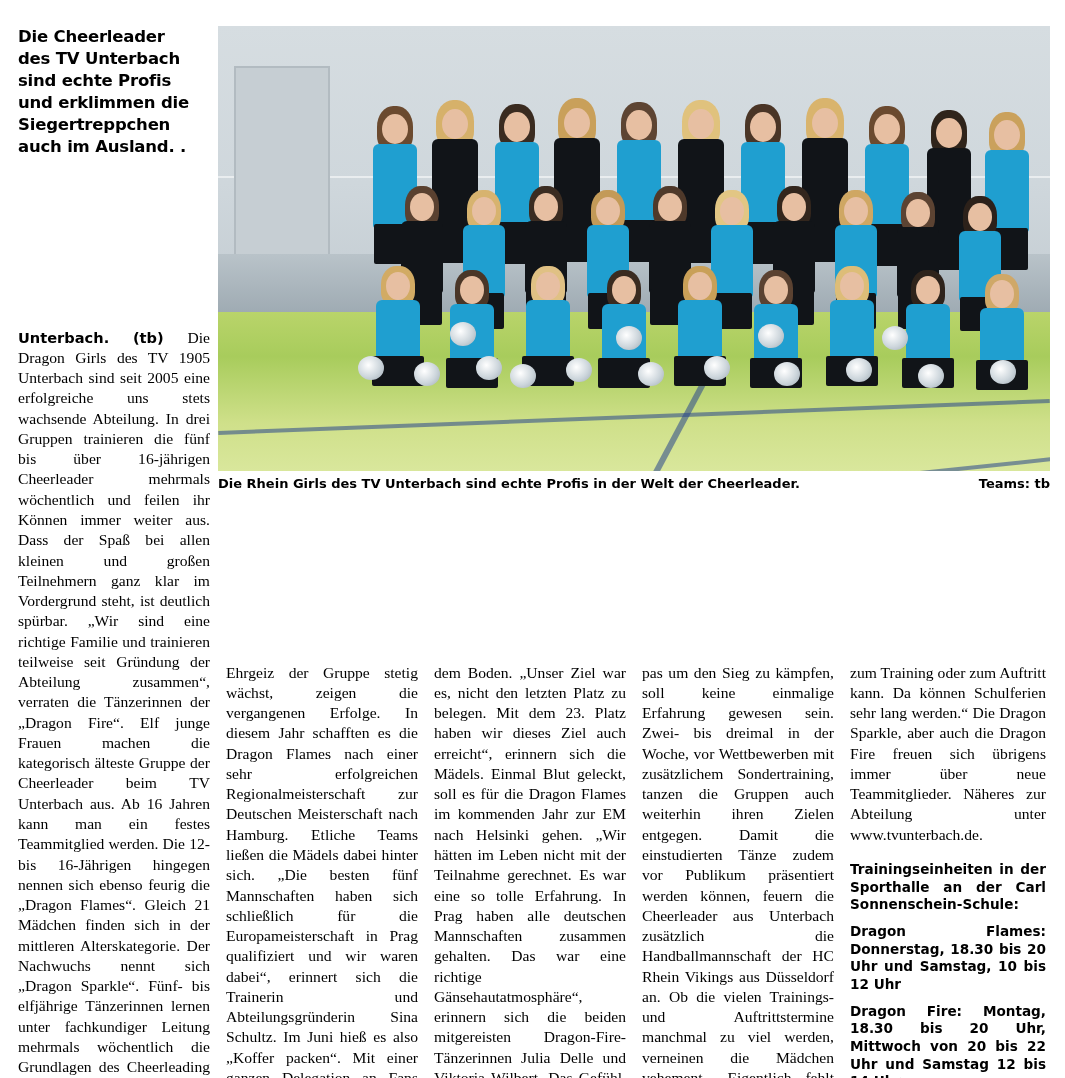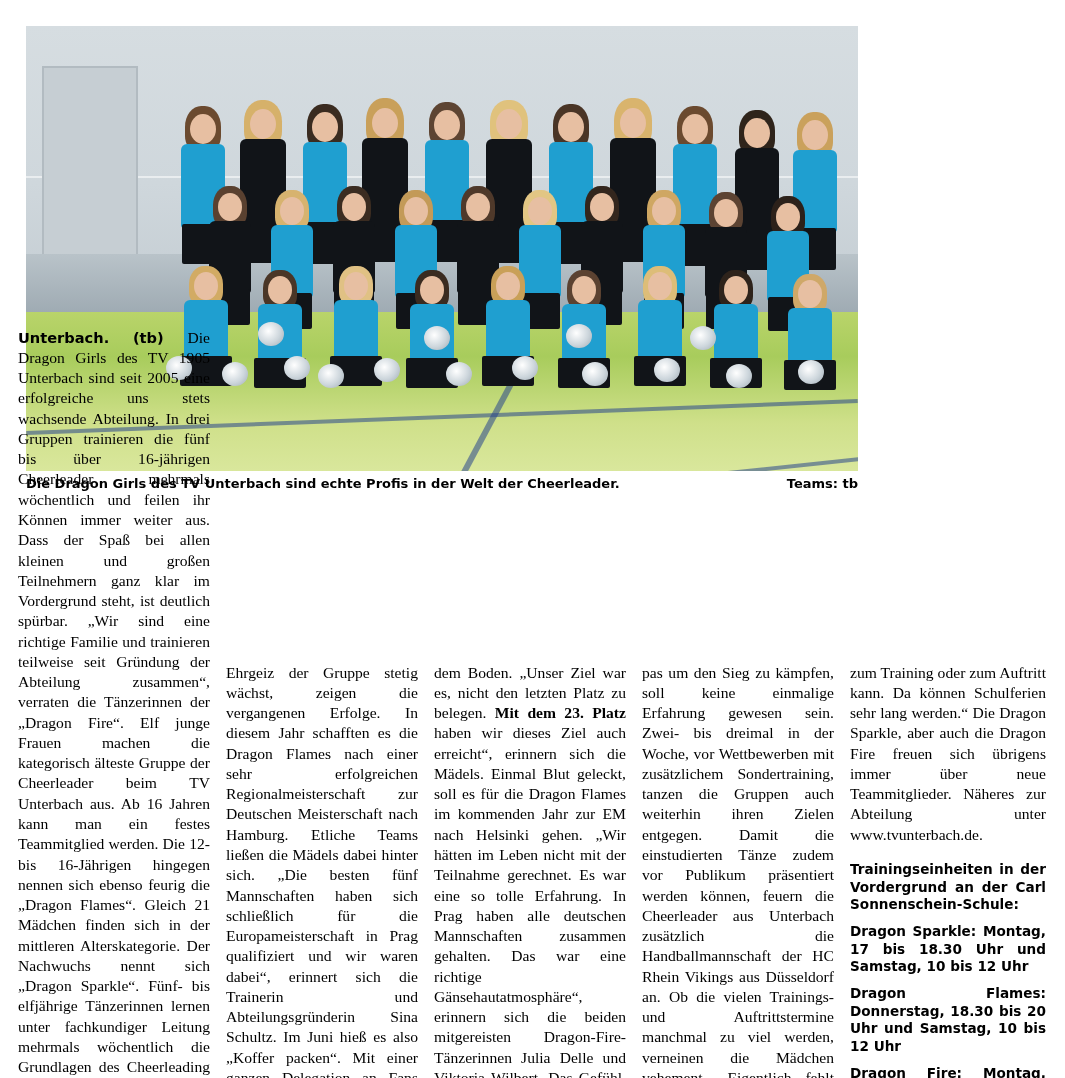--- a/index.html
+++ b/index.html
@@ -149,21 +149,21 @@
   .photo-credit {
     font-family: "DejaVu Sans", sans-serif;
     font-size: 13px;
     font-weight: bold;
   }
   .dateline {
     font-family: "DejaVu Sans", sans-serif;
     font-weight: bold;
     font-size: 14.6px;
   }
-  .bold-inline { font-weight: bold; }
+  .bold-inline { font-weight: normal; }
   .training-block {
     font-family: "DejaVu Sans", sans-serif;
     font-size: 13.6px;
     line-height: 1.3;
     font-weight: bold;
     margin-top: 16px;
   }
   .training-block p { margin: 0 0 9px 0; }
   .colA { position: absolute; left: 18px; top: 286px; width: 192px; font-size: 15.6px; line-height: 1.3; text-align: justify; }
   .colB { position: absolute; left: 226px; top: 621px; width: 192px; font-size: 15.6px; line-height: 1.3; text-align: justify; }
@@ -172,20 +172,23 @@
   .colE { position: absolute; left: 850px; top: 621px; width: 196px; font-size: 15.6px; line-height: 1.3; text-align: justify; }
 </style>
 </head>
 <body>
 
 <div class="page">
 
 
   <div class="top-area">
 
+    <div class="lead-col">
+      <div class="lead-text">Die Cheerleader des TV Unterbach sind echte Profis und erklimmen die Siegertreppchen auch im Ausland. .</div>
+    </div>
 
     <div class="photo-block">
       <div class="photo">
         <div class="gym-wall"></div>
         <div class="door"></div>
         <div class="wall-pad"></div>
         <div class="gym-floor">
           <div class="floor-line line-a"></div>
           <div class="floor-line line-b"></div>
           <div class="floor-line line-c"></div>
@@ -388,21 +391,21 @@
           <div class="pom" style="left:700px; top:338px;"></div>
           <div class="pom" style="left:772px; top:334px;"></div>
           <div class="pom" style="left:232px; top:296px;"></div>
           <div class="pom" style="left:398px; top:300px;"></div>
           <div class="pom" style="left:540px; top:298px;"></div>
           <div class="pom" style="left:664px; top:300px;"></div>
         </div>
       </div>
 
       <div class="photo-caption-row">
-        <div>Die Dragon Girls des TV Unterbach sind echte Profis in der Welt der Cheerleader.</div>
+        <div>Die Rhein Girls des TV Unterbach sind echte Profis in der Welt der Cheerleader.</div>
         <div class="photo-credit">Teams: tb</div>
       </div>
     </div>
   </div>
 
   <div class="colA">
     <p><span class="dateline">Unterbach.</span> <span class="dateline">(tb)</span> <span>Die Dragon Girls des TV 1905 Unterbach sind seit 2005 eine erfolgreiche uns stets wachsende Abteilung. In drei Gruppen trainieren die fünf bis über 16-jährigen Cheerleader mehrmals wöchentlich und feilen ihr Können immer weiter aus. Dass der Spaß bei allen kleinen und großen Teilnehmern ganz klar im Vordergrund steht, ist deutlich spürbar. „Wir sind eine richtige Familie und trainieren teilweise seit Gründung der Abteilung zusammen“, verraten die Tänzerinnen der „Dragon Fire“. Elf junge Frauen machen die kategorisch älteste Gruppe der Cheerleader beim TV Unterbach aus. Ab 16 Jahren kann man ein festes Teammitglied werden. Die 12- bis 16-Jährigen hingegen nennen sich ebenso feurig die „Dragon Flames“. Gleich 21 Mädchen finden sich in der mittleren Alterskategorie. Der Nachwuchs nennt sich „Dragon Sparkle“. Fünf- bis elfjährige Tänzerinnen lernen unter fachkundiger Leitung mehrmals wöchentlich die Grundlagen des Cheerleading kennen. Dass neben einer ordentlichen Portion Spaß auch der</span></p>
   </div>
 
   <div class="colB">
@@ -413,20 +416,19 @@
     <p><span>dem Boden. „Unser Ziel war es, nicht den letzten Platz zu belegen. </span><span class="bold-inline">Mit dem 23. Platz</span><span> haben wir dieses Ziel auch erreicht“, erinnern sich die Mädels. Einmal Blut geleckt, soll es für die Dragon Flames im kommenden Jahr zur EM nach Helsinki gehen. „Wir hätten im Leben nicht mit der Teilnahme gerechnet. Es war eine so tolle Erfahrung. In Prag haben alle deutschen Mannschaften zusammen gehalten. Das war eine richtige Gänsehautatmosphäre“, erinnern sich die beiden mitgereisten Dragon-Fire-Tänzerinnen Julia Delle und Viktoria Wilbert. Das Gefühl, mit den besten Cheerleader-Gruppen Euro-</span></p>
   </div>
 
   <div class="colD">
     <p>pas um den Sieg zu kämpfen, soll keine einmalige Erfahrung gewesen sein. Zwei- bis dreimal in der Woche, vor Wettbewerben mit zusätzlichem Sondertraining, tanzen die Gruppen auch weiterhin ihren Zielen entgegen. Damit die einstudierten Tänze zudem vor Publikum präsentiert werden können, feuern die Cheerleader aus Unterbach zusätzlich die Handballmannschaft der HC Rhein Vikings aus Düsseldorf an. Ob die vielen Trainings- und Auftrittstermine manchmal zu viel werden, verneinen die Mädchen vehement. „Eigentlich fehlt etwas, wenn man mal einen Tag nicht</p>
   </div>
 
   <div class="colE">
     <p>zum Training oder zum Auftritt kann. Da können Schulferien sehr lang werden.“ Die Dragon Sparkle, aber auch die Dragon Fire freuen sich übrigens immer über neue Teammitglieder. Näheres zur Abteilung unter www.tvunterbach.de.</p>
     <div class="training-block">
-      <p>Trainingseinheiten in der Vordergrund an der Carl Sonnenschein-Schule:</p>
-      <p>Dragon Sparkle: Montag, 17 bis 18.30 Uhr und Samstag, 10 bis 12 Uhr</p>
+      <p>Trainingseinheiten in der Sporthalle an der Carl Sonnenschein-Schule:</p>
       <p>Dragon Flames: Donnerstag, 18.30 bis 20 Uhr und Samstag, 10 bis 12 Uhr</p>
       <p>Dragon Fire: Montag, 18.30 bis 20 Uhr, Mittwoch von 20 bis 22 Uhr und Samstag 12 bis 14 Uhr.</p>
     </div>
   </div>
 
 </div>
 
 </body></html>

